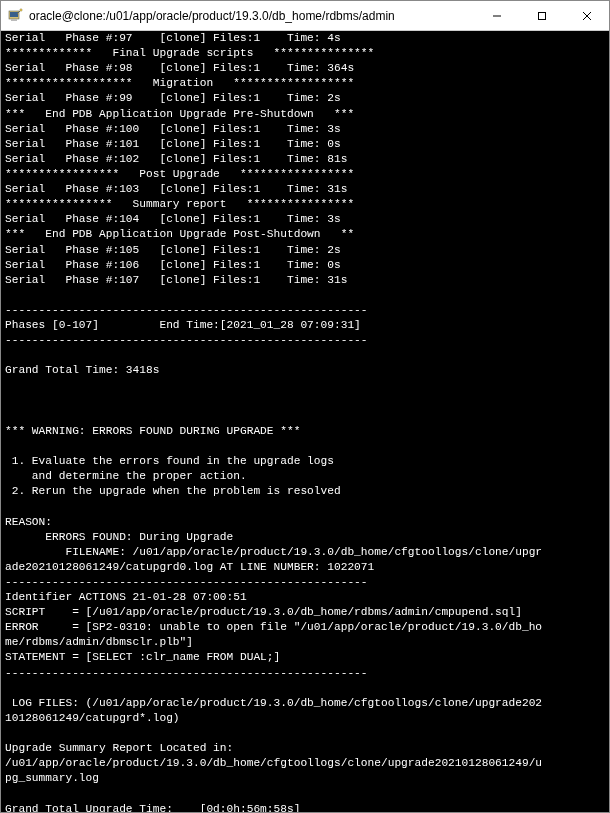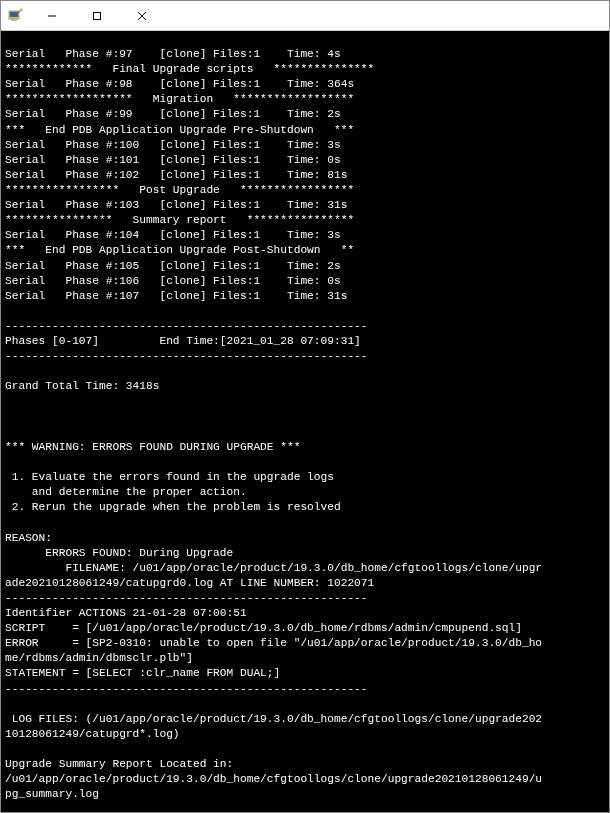--- a/index.html
+++ b/index.html
@@ -59,21 +59,21 @@
       color: #000;
       cursor: pointer;
     }
     .terminal {
       flex: 1;
       background: #000;
       color: #fff;
       font-family: "Consolas", "Courier New", monospace;
       font-size: 11.2px;
       line-height: 1.35;
-      padding: 16px 4px;
+      padding: 0 4px;
       overflow: hidden;
       white-space: pre;
     }
     .terminal-line {
       white-space: pre;
     }
   </style>
 </head>
 <body>
 
@@ -81,20 +81,21 @@
   <div class="titlebar">
     <div class="titlebar-icon">
       <svg width="16" height="16" viewBox="0 0 16 16">
         <rect x="2" y="3" width="10" height="8" fill="#d4c078" stroke="#665" stroke-width="0.6"></rect>
         <rect x="3" y="4" width="8" height="5" fill="#3a5f8a"></rect>
         <rect x="4" y="11" width="6" height="2" fill="#bbb"></rect>
         <line x1="10" y1="6" x2="14" y2="2" stroke="#665" stroke-width="1"></line>
         <circle cx="14" cy="2" r="1.2" fill="#ffd54a" stroke="#665" stroke-width="0.4"></circle>
       </svg>
     </div>
+    <div class="titlebar-title">oracle@clone:/u01/app/oracle/product/19.3.0/db_home/rdbms/admin</div>
     <div class="titlebar-buttons">
       <div class="titlebar-btn">
         <svg width="10" height="10" viewBox="0 0 10 10">
             <line x1="1" y1="5" x2="9" y2="5" stroke="#000" stroke-width="1"></line>
           </svg>
       </div>
       <div class="titlebar-btn">
         <svg width="10" height="10" viewBox="0 0 10 10">
             <rect x="1.5" y="1.5" width="7" height="7" fill="none" stroke="#000" stroke-width="1"></rect>
           </svg>

